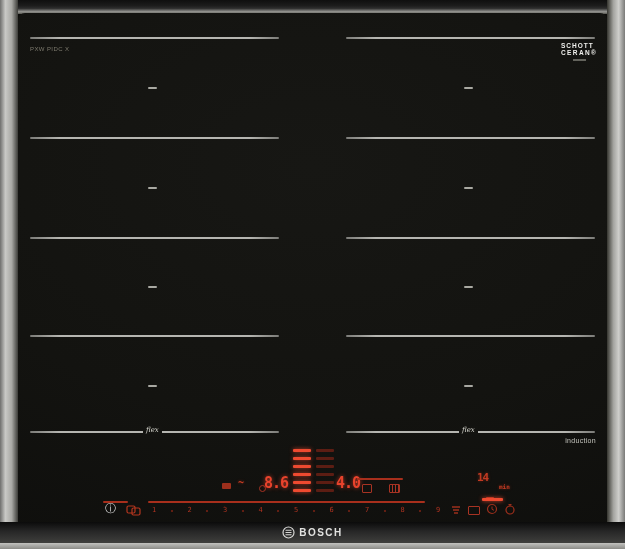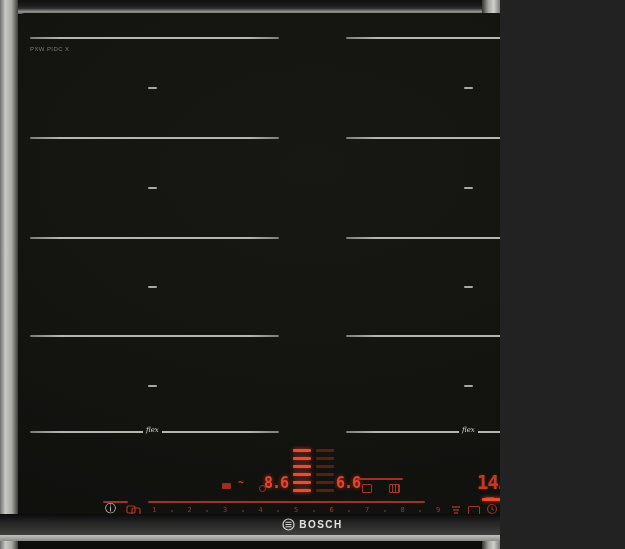--- a/index.html
+++ b/index.html
@@ -1,25 +1,25 @@
 <!DOCTYPE html>
 <html><head>
 <meta charset="utf-8">
 <style>
   html,body{margin:0;padding:0;background:#222;}
-  .device{position:relative;width:500px;height:549px;background:#0d0d0b;overflow:hidden;
+  .device{position:relative;width:625px;height:549px;background:#0d0d0b;overflow:hidden;
           font-family:"Liberation Sans", sans-serif;}
   
   .frame-top{position:absolute;left:0;top:0;width:625px;height:14px;
     background:linear-gradient(to bottom,#0f0f0f 0%,#1c1c1c 40%,#2e2e2e 60%,#979793 84%,#55554f 100%);}
   .frame-left{position:absolute;left:0;top:0;width:18px;height:549px;
     background:linear-gradient(to right,#6f6f6d 0%,#c9c9c6 30%,#a9a9a5 65%,#3b3b37 100%);}
   .frame-right{position:absolute;right:0;top:0;width:18px;height:549px;
     background:linear-gradient(to left,#7a7a78 0%,#cfcfcc 35%,#a3a39f 65%,#35352f 100%);}
-  .frame-bottom{position:absolute;left:0;bottom:8px;width:625px;height:27px;margin-top:38px;}
+  .frame-bottom{position:absolute;left:0;bottom:0;width:625px;height:27px;margin-top:38px;}
   .bottom-dark{position:absolute;left:0;top:0;width:625px;height:21px;
     background:linear-gradient(to bottom,#0b0b0b 0%,#272727 45%,#3f3f3d 100%);
     display:flex;align-items:center;justify-content:center;}
   .bottom-light{position:absolute;left:0;bottom:0;width:625px;height:6px;
     background:linear-gradient(to bottom,#c2c2bf,#8b8b87);}
   
   .glass{position:absolute;left:18px;top:13px;width:589px;height:510px;
     background:radial-gradient(120% 90% at 50% 30%, #171714 0%, #131310 55%, #0e0e0c 100%);
     border-radius:7px 7px 0 0;}
   
@@ -107,28 +107,28 @@
   <div class="pbar bright" style="left:293px;top:481px"></div>
   <div class="pbar bright" style="left:293px;top:489px"></div>
 
   <div class="pbar dimm" style="left:316px;top:449px"></div>
   <div class="pbar dimm" style="left:316px;top:457px"></div>
   <div class="pbar dimm" style="left:316px;top:465px"></div>
   <div class="pbar dimm" style="left:316px;top:473px"></div>
   <div class="pbar dimm" style="left:316px;top:481px"></div>
   <div class="pbar dimm" style="left:316px;top:489px"></div>
 
-  <div class="rico seg" style="left:336px;top:474px;font-size:15px">6.6</div>
+  <div class="rico seg" style="left:336px;top:474px;font-size:15px">4.0</div>
 
   <div class="track" style="left:357px;top:478px;width:46px"></div>
   <div class="outl-rect" style="left:362px;top:484px;width:8px;height:7px"></div>
   <div class="outl-rect" style="left:389px;top:484px;width:9px;height:7px;background:
        repeating-linear-gradient(to right,transparent 0 2px,#a83323 2px 3px)"></div>
 
-  <div class="rico seg dim" style="left:477px;top:471px;font-size:19px">14</div>
+  <div class="rico seg dim" style="left:477px;top:471px;font-size:11px">14</div>
   <div class="rico seg dim" style="left:499px;top:483px;font-size:6px;letter-spacing:0">min</div>
   <div class="track" style="left:486px;top:497px;width:8px"></div>
 
   <div class="track" style="left:103px;top:501px;width:25px"></div>
   <div class="track" style="left:148px;top:501px;width:277px"></div>
   <div class="track brightseg" style="left:482px;top:498px;width:21px"></div>
 
   <div class="info-key">ⓘ</div>
 
   <svg class="rico" style="left:126px;top:504px" width="16" height="12">

